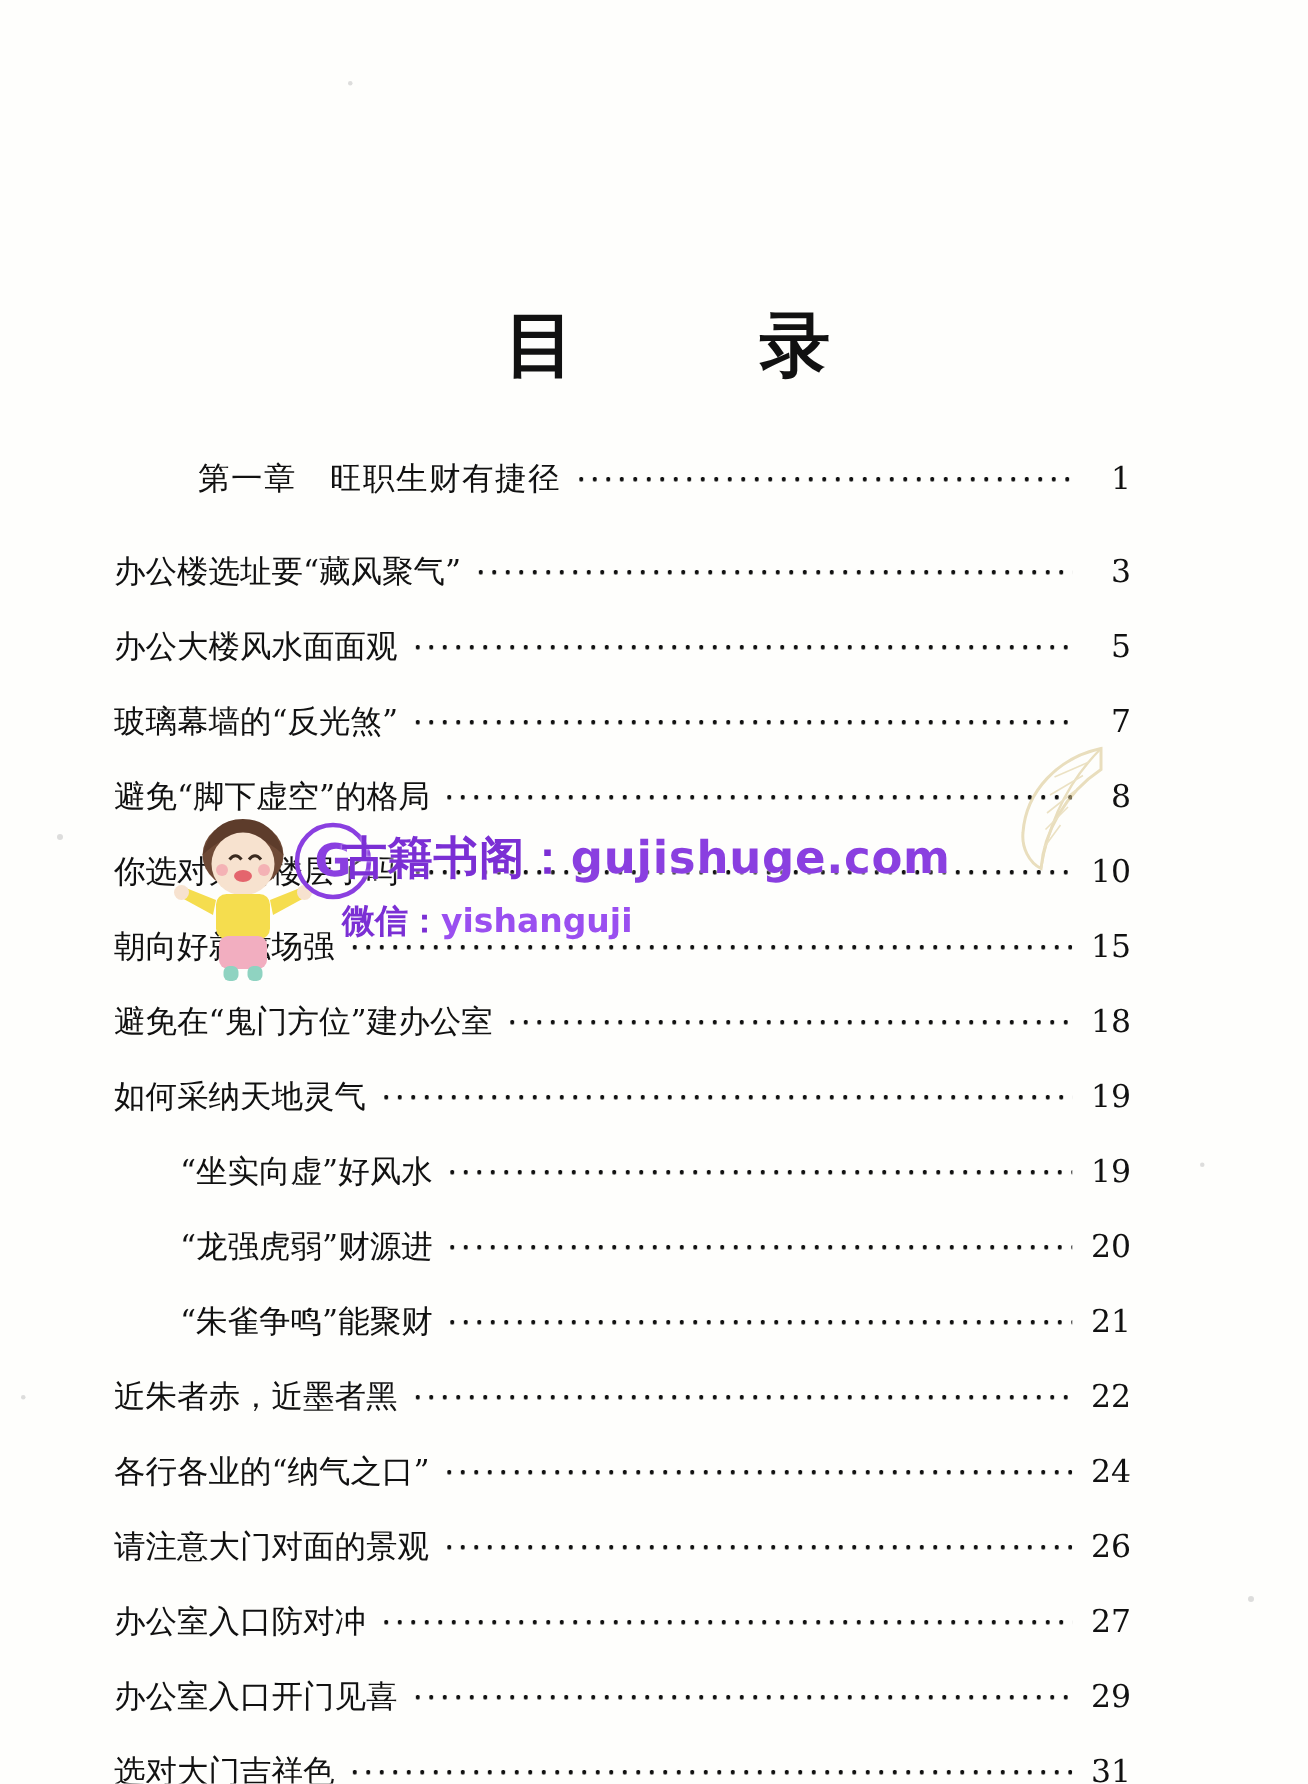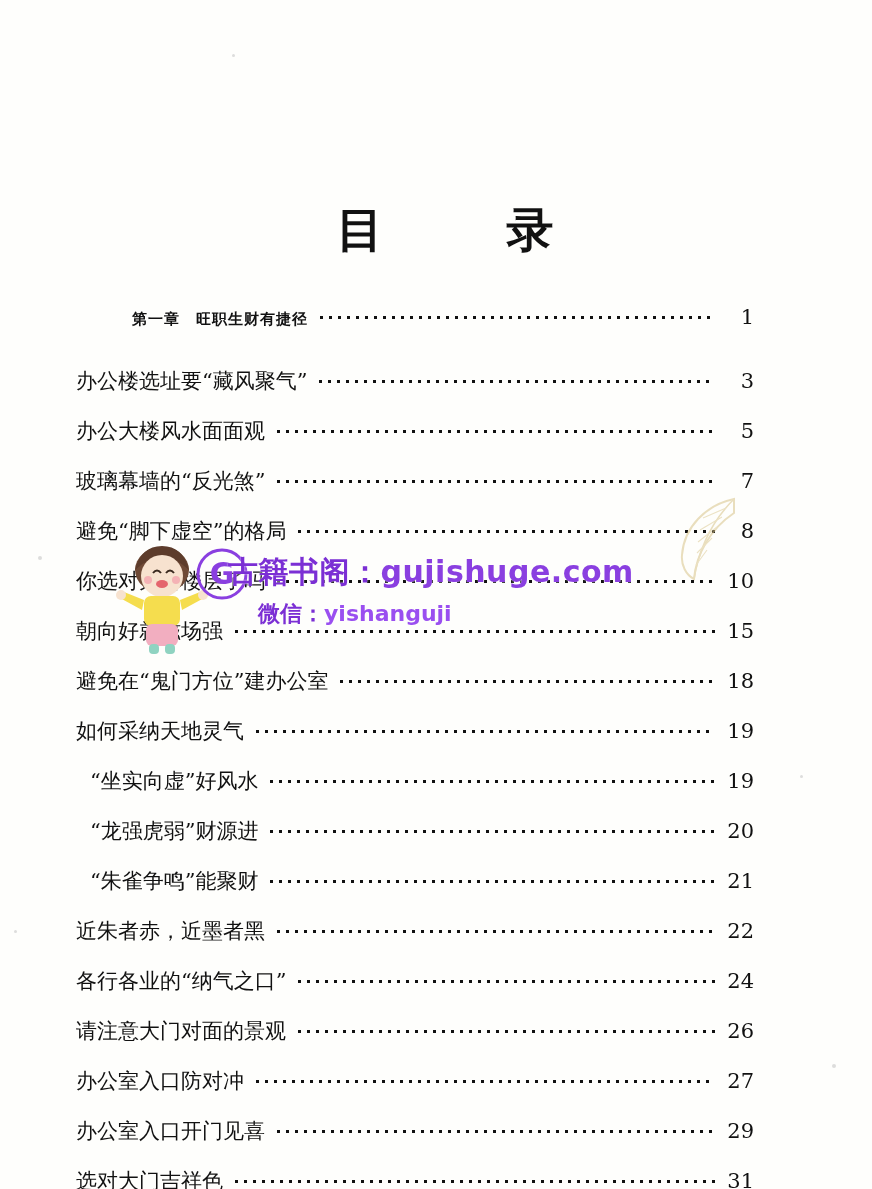--- a/index.html
+++ b/index.html
@@ -51,22 +51,22 @@
   .toc-row .label {
     font-size: 21px;
     color: #111;
     white-space: nowrap;
     font-family: "DejaVu Serif", serif;
   }
   .toc-row.chapter {
     height: 62px;
   }
   .toc-row.chapter .label {
-    font-weight: bold;
-    font-size: 15px;
+    font-weight: normal;
+    font-size: 21px;
     letter-spacing: 1px;
   }
   .toc-row .dots {
     flex: 1 1 auto;
     margin: 0 9px;
     position: relative;
     height: 18px;
     overflow: hidden;
   }
   .toc-row .dots::after {
@@ -82,21 +82,21 @@
   }
   .toc-row .page-num {
     font-size: 21px;
     color: #111;
     min-width: 30px;
     text-align: right;
     font-family: "DejaVu Serif", serif;
   }
   
   .toc-row.lvl1 { padding-left: 76px; }
-  .toc-row.lvl2 { padding-left: 90px; }
+  .toc-row.lvl2 { padding-left: 120px; }
 
   
   .wm-leaf {
     position: absolute;
     left: 676px;
     top: 495px;
     width: 66px;
     height: 86px;
     opacity: 0.55;
     pointer-events: none;
@@ -124,21 +124,20 @@
     text-shadow: 0 0 2px rgba(255,255,255,0.9);
   }
   .wm-line1 .site {
     color: #8a3fe0;
   }
   .wm-line2 {
     margin-top: 6px;
     font-size: 22px;
     font-weight: bold;
     color: #7b2fd4;
-    margin-left: 30px;
   }
   .wm-line2 .handle {
     color: #9a4ff0;
   }
   .wm-badge {
     position: absolute;
     left: 196px;
     top: 548px;
     width: 52px;
     height: 52px;

